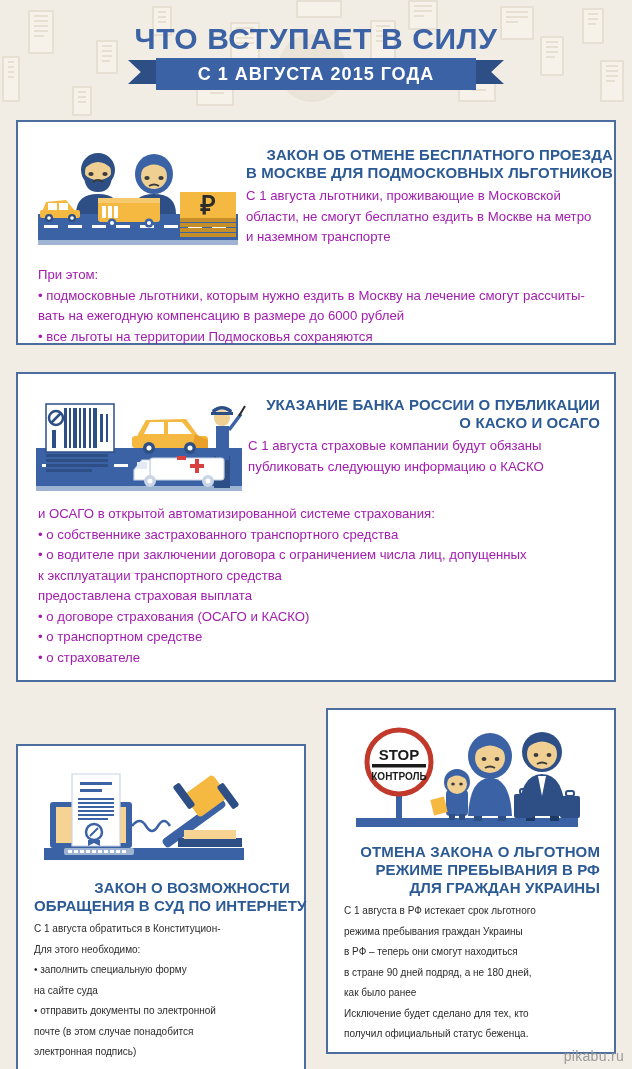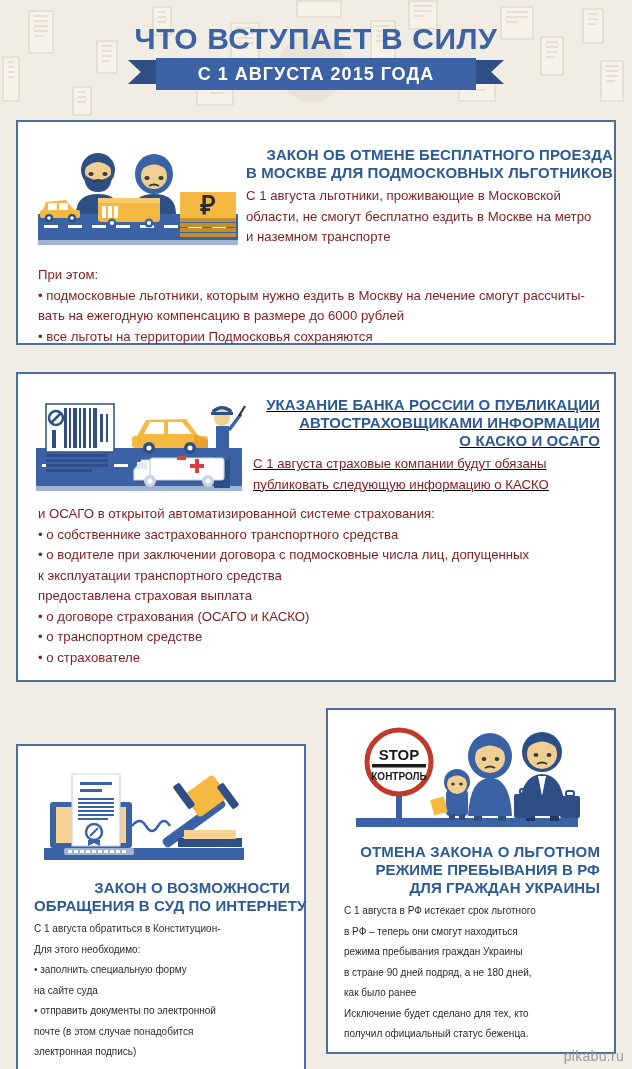--- a/index.html
+++ b/index.html
@@ -119,35 +119,35 @@
     color: #2c5a94;
     font-weight: bold;
     font-size: 15px;
     line-height: 18px;
     letter-spacing: 0.1px;
     text-align: right;
   }
   .sec-title div { white-space: nowrap; }
 
   .body-text {
-    color: #7f1d1d;
+    color: #a21caf;
     font-size: 13.2px;
     line-height: 20.5px;
   }
   .body-text div { white-space: nowrap; }
 
   
   #p1-art  { width: 212px; height: 100px; margin: 26px 0 0 14px; }
   #p1-text { margin: 24px 16px 0 2px; }
   #p1-title { margin-bottom: 4px; }
   #p1-lower { position: absolute; left: 20px; top: 143px; }
 
   
   #p2-art  { width: 216px; height: 100px; margin: 22px 0 0 14px; }
-  #p2-text { margin: 22px 14px 0 5px; text-decoration: underline; }
+  #p2-text { margin: 22px 14px 0 0px; }
   #p2-title { margin-bottom: 4px; }
   #p2-lower { position: absolute; left: 20px; top: 130px; }
 
   
   .small-art { width: 258px; height: 105px; margin: 14px auto 0 auto; position: relative; }
   .small-text { padding: 14px 14px 0 16px; }
   .small-title { margin-bottom: 4px; }
   .small-title div, .small-body div { white-space: nowrap; }
   .small-body { font-size: 10px; line-height: 20.5px; color: #2b2b2b; }
 
@@ -423,33 +423,32 @@
           <circle cx="118" cy="85" r="6" fill="#c9d4e4"></circle>
             <circle cx="118" cy="85" r="2.5" fill="#ffffff"></circle>
           <circle cx="176" cy="85" r="6" fill="#c9d4e4"></circle>
             <circle cx="176" cy="85" r="2.5" fill="#ffffff"></circle>
         </g>
       </svg>
     </div>
     <div class="text-box" id="p2-text">
       <div class="sec-title" id="p2-title">
         <div>УКАЗАНИЕ БАНКА РОССИИ О ПУБЛИКАЦИИ</div>
-        <div>АВТОСТРАХОВЩИКАМИ ИНФОРМАЦИИ</div>
         <div>О КАСКО И ОСАГО</div>
       </div>
       <div class="body-text">
         <div>С 1 августа страховые компании будут обязаны</div>
         <div>публиковать следующую информацию о КАСКО</div>
       </div>
     </div>
   </div>
   <div class="body-text" id="p2-lower">
     <div>и ОСАГО в открытой автоматизированной системе страхования:</div>
     <div>• о собственнике застрахованного транспортного средства</div>
-    <div>• о водителе при заключении договора с подмосковные числа лиц, допущенных</div>
+    <div>• о водителе при заключении договора с ограничением числа лиц, допущенных</div>
     <div>к эксплуатации транспортного средства</div>
     <div>предоставлена страховая выплата</div>
     <div>• о договоре страхования (ОСАГО и КАСКО)</div>
     <div>• о транспортном средстве</div>
     <div>• о страхователе</div>
   </div>
 </div>
 
 <div class="panel" id="panel-3">
   <div class="small-art">
@@ -584,22 +583,22 @@
     </svg>
   </div>
   <div class="small-text">
     <div class="sec-title small-title">
       <div>ОТМЕНА ЗАКОНА О ЛЬГОТНОМ</div>
       <div>РЕЖИМЕ ПРЕБЫВАНИЯ В РФ</div>
       <div>ДЛЯ ГРАЖДАН УКРАИНЫ</div>
     </div>
     <div class="small-body">
       <div>С 1 августа в РФ истекает срок льготного</div>
+      <div>режима пребывания граждан Украины</div>
       <div>в РФ – теперь они смогут находиться</div>
-      <div>режима пребывания граждан Украины</div>
       <div>в стране 90 дней подряд, а не 180 дней,</div>
       <div>как было ранее</div>
       <div>Исключение будет сделано для тех, кто</div>
       <div>получил официальный статус беженца.</div>
     </div>
   </div>
 </div>
 
 <div id="watermark">pikabu.ru</div>
 

